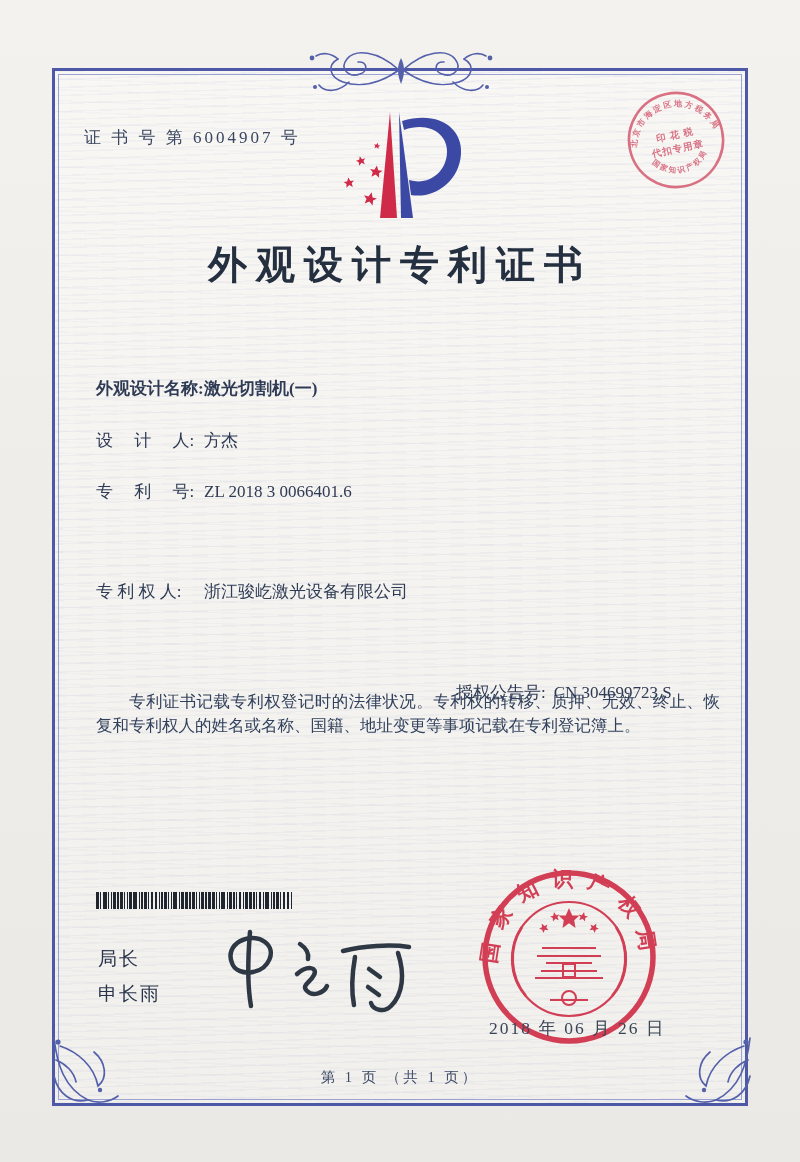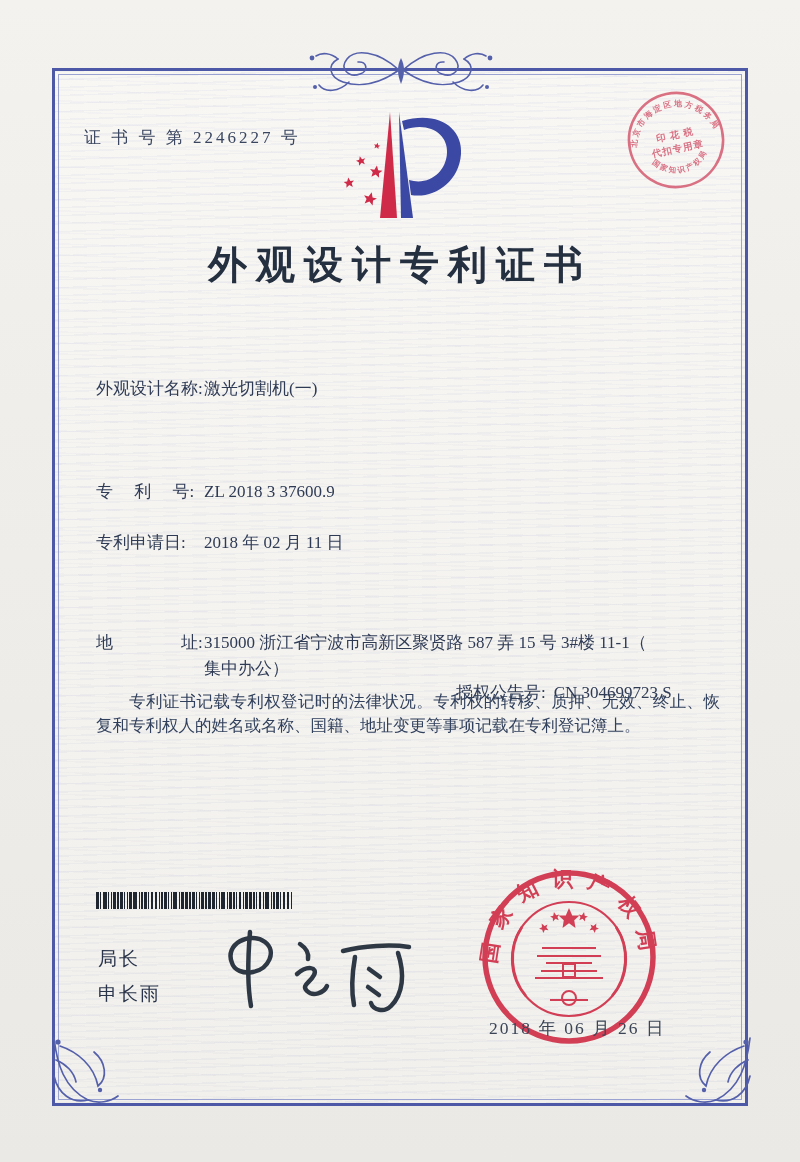--- a/index.html
+++ b/index.html
@@ -29,21 +29,21 @@
   }
   .abs{position:absolute;}
   .cert-no{left:84px;top:126px;font-size:17px;letter-spacing:3px;color:#3a4660;}
   .title{
     left:52px;top:238px;width:696px;text-align:center;
     font-size:39px;font-weight:700;letter-spacing:9px;color:#242f40;
   }
   .field{left:96px;font-size:17px;line-height:26px;white-space:pre-line;}
   .field .lbl{display:inline-block;min-width:108px;color:#2f3b55;}
   .field .val{color:#2f3b55;}
-  .f-name{top:350px;} .f-designer{top:402px;} .f-patno{top:453px;}
+  .f-name{top:350px;font-weight:bold;} .f-designer{top:402px;} .f-patno{top:453px;}
   .f-appdate{top:504px;} .f-patentee{top:553px;} .f-addr{top:604px;width:600px;}
   .f-grantdate{top:654px;} .f-grantno{left:456px;top:654px;}
   .bodytext{
     left:96px;top:690px;width:624px;font-size:16.5px;line-height:24px;
     text-align:justify;color:#31405c;
   }
   .bodytext p{margin:0;text-indent:2em;}
   #barcode{left:96px;top:892px;height:17px;display:flex;align-items:stretch;}
   #barcode span{background:#20262f;margin-right:1.4px;flex:0 0 auto;}
   .director-role{left:98px;top:946px;font-size:19px;letter-spacing:2px;color:#28334a;}
@@ -94,21 +94,21 @@
       <path d="M8,26 C18,30 26,38 28,48"></path>
       <path d="M40,66 C50,70 62,68 70,62"></path>
       <circle cx="10" cy="8" r="2.6" fill="#5560ab" stroke="none"></circle>
       <circle cx="52" cy="56" r="2.2" fill="#5560ab" stroke="none"></circle>
     </g>
   </svg>
   <svg class="abs orn-br" width="76" height="76" viewBox="0 0 76 76">
     <use href="#cornerOrn" transform="translate(76,0) scale(-1,1)"></use>
   </svg>
 
-  <div class="abs cert-no">证 书 号 第 2246227 号</div>
+  <div class="abs cert-no">证 书 号 第 6004907 号</div>
 
   <svg class="abs logo" width="130" height="118" viewBox="0 0 130 118">
     <polygon points="54,6 61,112 44,112" fill="#cf2b49"></polygon>
     <polygon points="63,6 77,112 65,112" fill="#3c49a4"></polygon>
     <path d="M66,15 C102,4 127,22 125,48 C123,77 97,93 75,89 L73,74 C93,80 110,66 111,47 C112,28 93,15 68,24 Z" fill="#3c49a4"></path>
     <use href="#star" fill="#cf2b49" transform="translate(41,40) scale(0.34) rotate(12)"></use>
     <use href="#star" fill="#cf2b49" transform="translate(25,55) scale(0.5) rotate(-14)"></use>
     <use href="#star" fill="#cf2b49" transform="translate(40,66) scale(0.66) rotate(8)"></use>
     <use href="#star" fill="#cf2b49" transform="translate(13,77) scale(0.55) rotate(-8)"></use>
     <use href="#star" fill="#cf2b49" transform="translate(34,93) scale(0.7) rotate(14)"></use>
@@ -126,29 +126,28 @@
     </text>
     <text x="52" y="50" text-anchor="middle" font-size="9.5" letter-spacing="1" fill="#d45a70" font-weight="bold">印 花 税</text>
     <text x="52" y="64" text-anchor="middle" font-size="9.5" letter-spacing="1" fill="#d45a70" font-weight="bold">代扣专用章</text>
   </svg>
 
   <div class="abs title">外观设计专利证书</div>
 
   <div class="abs field f-name">
     <span class="lbl">外观设计名称:</span><span class="val">激光切割机(一)</span>
   </div>
+  <div class="abs field f-designer">
+    <span class="lbl">设　 计 　人:</span><span class="val">方杰</span>
+  </div>
   <div class="abs field f-patno">
-    <span class="lbl">专　 利 　号:</span><span class="val">ZL 2018 3 37600.9</span>
-  </div>
-  <div class="abs field f-appdate">
-    <span class="lbl">专利申请日:</span><span class="val">2018 年 02 月 11 日</span>
-  </div>
-  <div class="abs field f-addr">
-    <span class="lbl" style="float:left">地　　　　址:</span><span class="val" style="display:block;margin-left:108px">315000 浙江省宁波市高新区聚贤路 587 弄 15 号 3#楼 11-1（
-集中办公）</span>
+    <span class="lbl">专　 利 　号:</span><span class="val">ZL 2018 3 0066401.6</span>
+  </div>
+  <div class="abs field f-patentee">
+    <span class="lbl">专 利 权 人:</span><span class="val">浙江骏屹激光设备有限公司</span>
   </div>
   <div class="abs field f-grantno">
     <span class="lbl" style="min-width:0;margin-right:8px">授权公告号:</span><span class="val">CN 304699723 S</span>
   </div>
 
   <div class="abs bodytext">
     <p>专利证书记载专利权登记时的法律状况。专利权的转移、质押、无效、终止、恢复和专利权人的姓名或名称、国籍、地址变更等事项记载在专利登记簿上。</p>
   </div>
 
   <div class="abs" id="barcode">
@@ -251,14 +250,15 @@
     <g fill="#d03049">
       <use href="#star" transform="translate(89,51) scale(1.1)"></use>
       <use href="#star" transform="translate(64,60) scale(0.5) rotate(-28)"></use>
       <use href="#star" transform="translate(75,49) scale(0.5) rotate(-12)"></use>
       <use href="#star" transform="translate(103,49) scale(0.5) rotate(12)"></use>
       <use href="#star" transform="translate(114,60) scale(0.5) rotate(28)"></use>
     </g>
   </svg>
   <div class="abs seal-date">2018 年 06 月 26 日</div>
 
+  <div class="abs footer">第 1 页 （共 1 页）</div>
 
 </div>
 
 </body></html>

